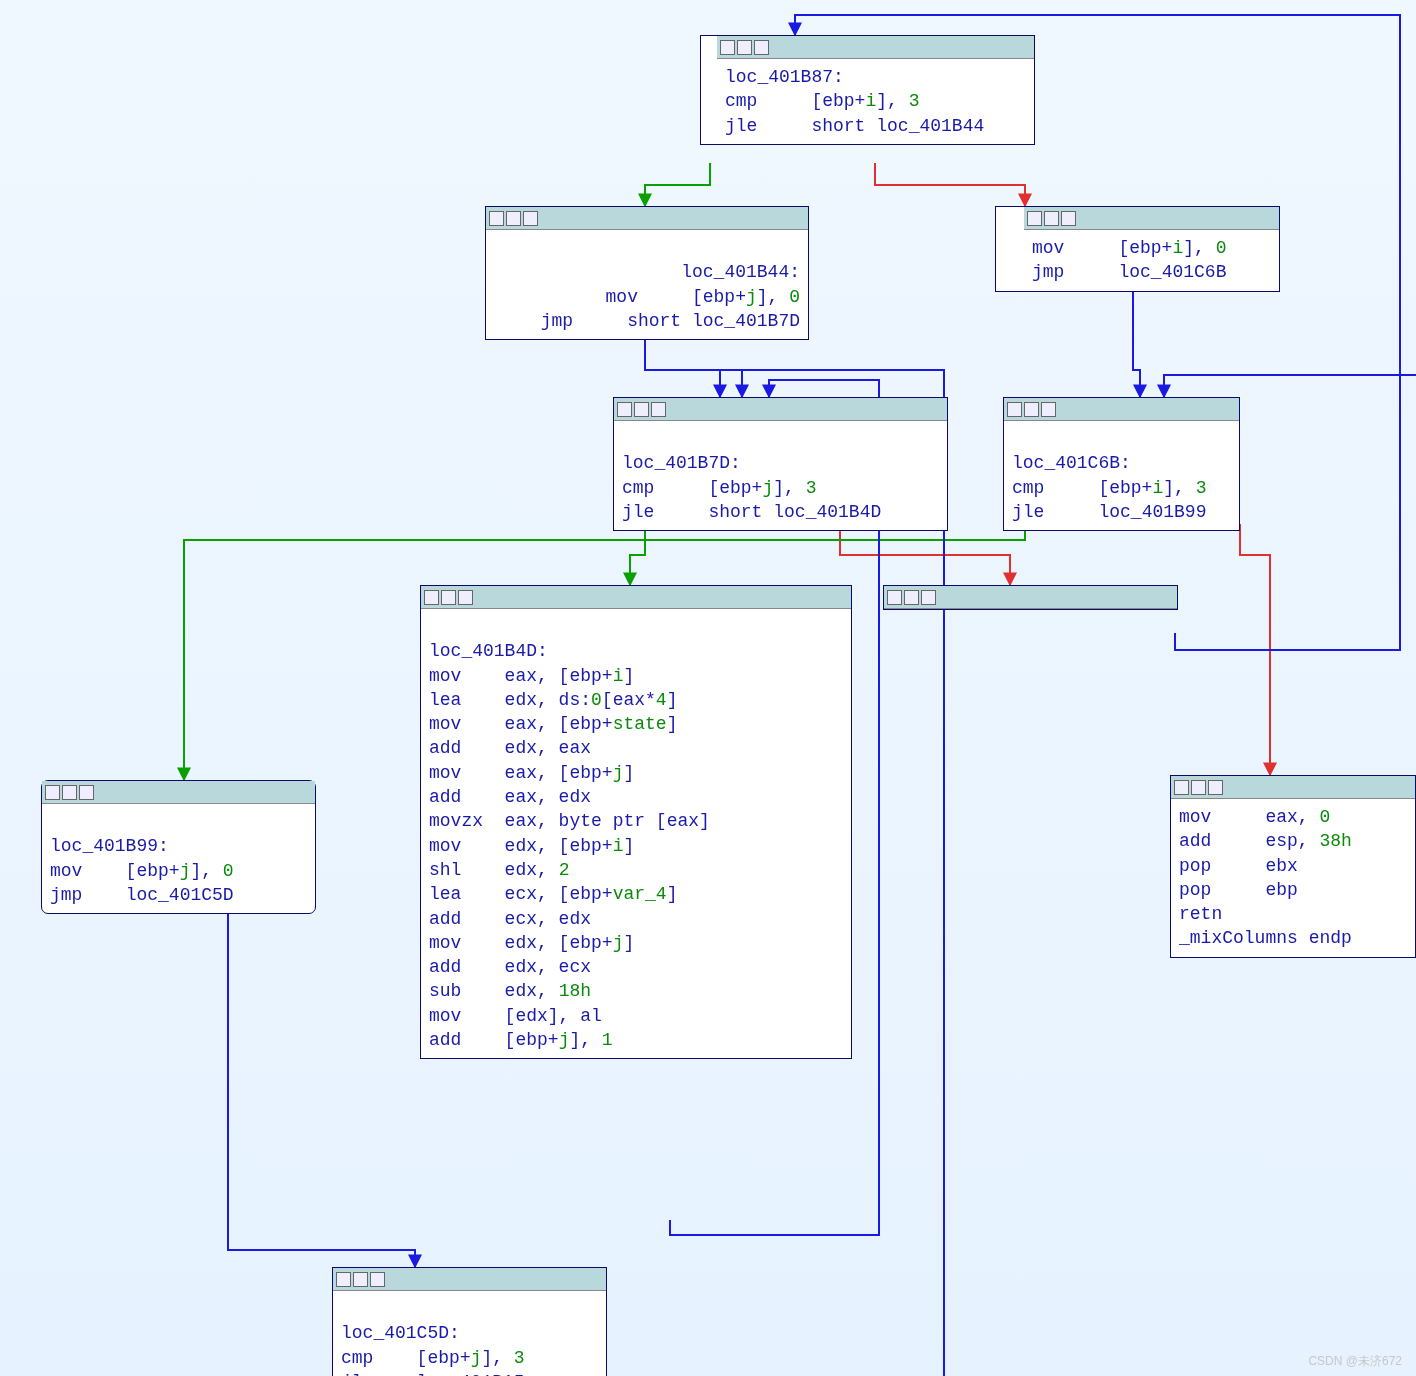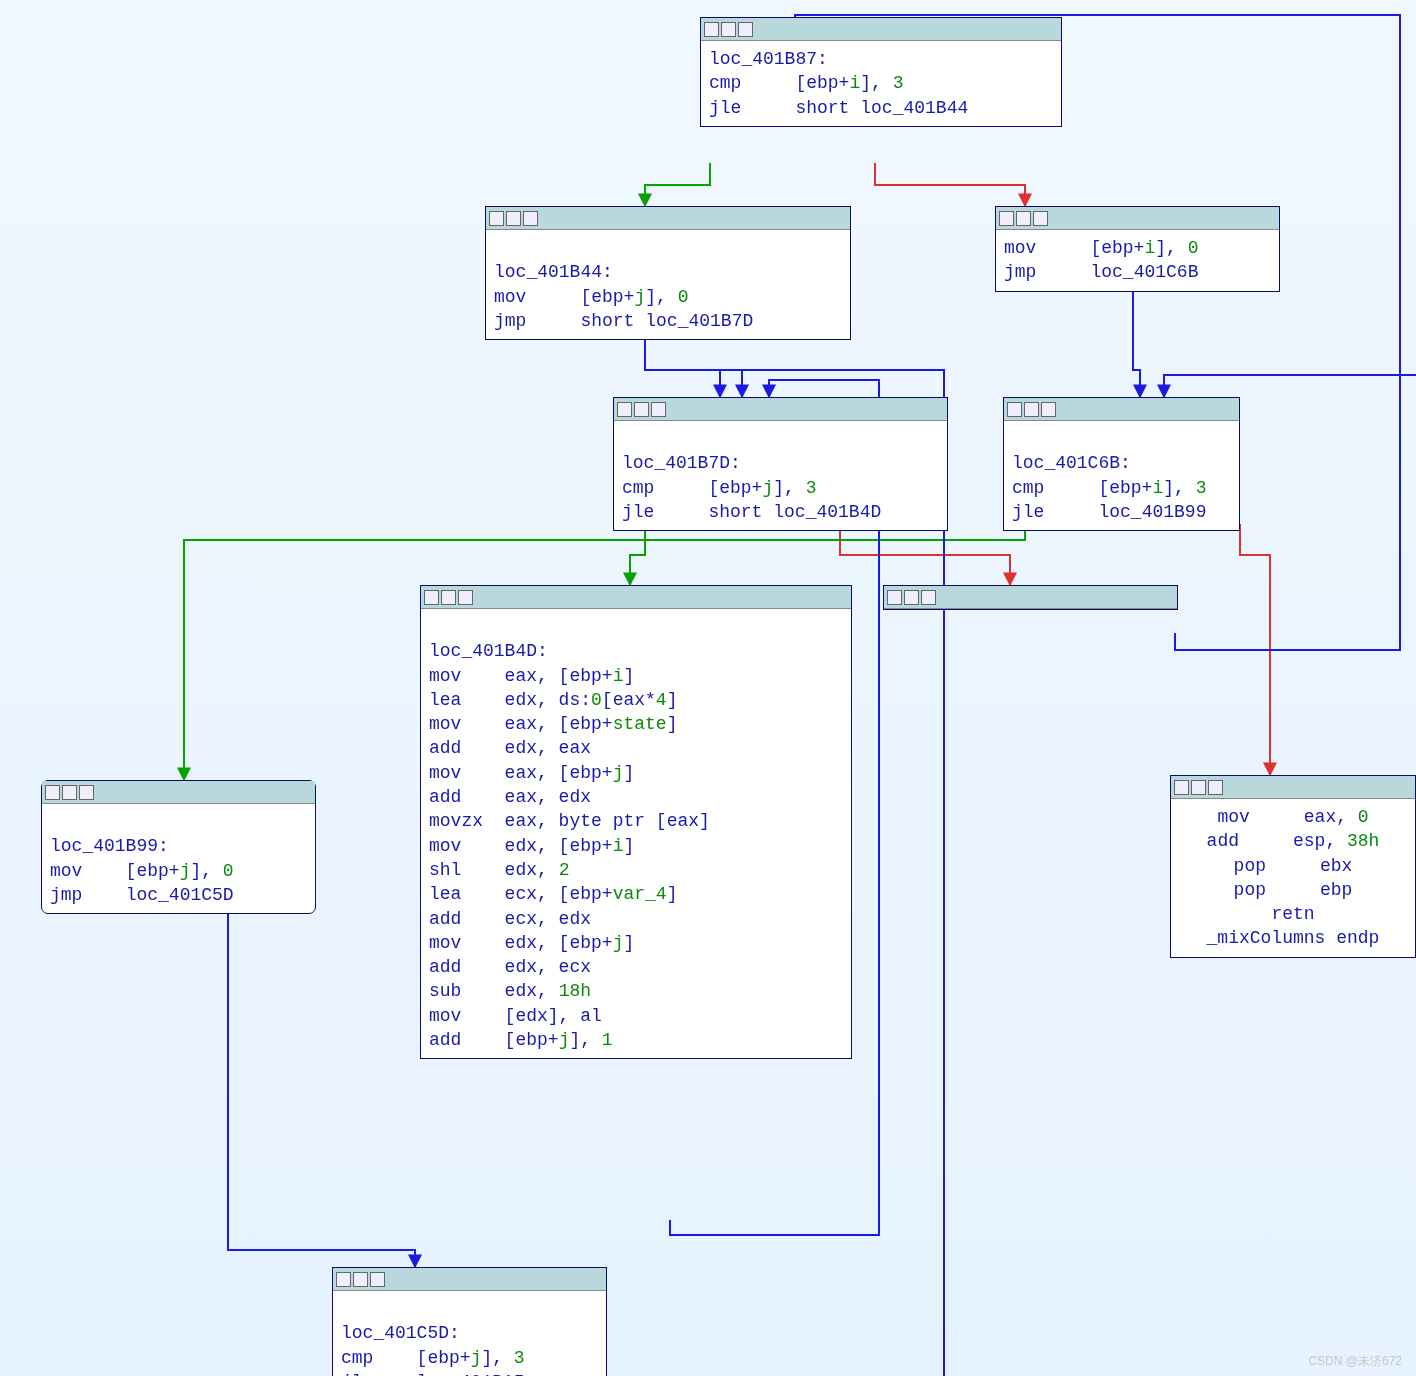--- a/index.html
+++ b/index.html
@@ -98,44 +98,44 @@
 
   <polyline points="228,910 228,1250 415,1250 415,1267" fill="none" stroke="#1a1ae0" stroke-width="2" marker-end="url(#ab)"></polyline>
 
   <polyline points="1416,375 1164,375 1164,397" fill="none" stroke="#1a1ae0" stroke-width="2" marker-end="url(#ab)"></polyline>
 
   <polyline points="944,1376 944,370 720,370 720,397" fill="none" stroke="#1a1ae0" stroke-width="2" marker-end="url(#ab)"></polyline>
 
   <polyline points="438,1376 438,1376" fill="none" stroke="#1a1ae0" stroke-width="2"></polyline>
 </svg>
 
-<div class="node" style="left:700px; top:17px; width:362px;">
+<div class="node" style="left:700px; top:35px; width:335px;padding-left:16px;">
   <div class="titlebar">
       <span class="tbico"></span>
       <span class="tbico"></span>
       <span class="tbico"></span>
     </div>
   <div class="body"><span class="lab">loc_401B87:</span>
 <span>cmp     [ebp+</span><span class="var">i</span><span>], </span><span class="num">3</span>
 <span>jle     short </span><span>loc_401B44</span></div>
 </div>
 
-<div class="node" style="left:485px; top:206px; width:366px;">
+<div class="node" style="left:485px; top:206px; width:324px;text-align:right;">
   <div class="titlebar">
       <span class="tbico"></span>
       <span class="tbico"></span>
       <span class="tbico"></span>
     </div>
   <div class="body">
 <span class="lab">loc_401B44:</span>
 <span>mov     [ebp+</span><span class="var">j</span><span>], </span><span class="num">0</span>
 <span>jmp     short </span><span>loc_401B7D</span></div>
 </div>
 
-<div class="node" style="left:995px; top:206px; width:285px;">
+<div class="node" style="left:995px; top:206px; width:285px;padding-left:28px;">
   <div class="titlebar">
       <span class="tbico"></span>
       <span class="tbico"></span>
       <span class="tbico"></span>
     </div>
   <div class="body"><span>mov     [ebp+</span><span class="var">i</span><span>], </span><span class="num">0</span>
 <span>jmp     </span><span>loc_401C6B</span></div>
 </div>
 
 <div class="node" style="left:613px; top:397px; width:335px;">
@@ -201,21 +201,21 @@
       <span class="tbico"></span>
       <span class="tbico"></span>
       <span class="tbico"></span>
     </div>
   <div class="body">
 <span class="lab">loc_401B99:</span>
 <span>mov    [ebp+</span><span class="var">j</span><span>], </span><span class="num">0</span>
 <span>jmp    </span><span>loc_401C5D</span></div>
 </div>
 
-<div class="node" style="left:1170px; top:775px; width:246px;text-align:center;">
+<div class="node" style="left:1170px; top:775px; width:246px;">
   <div class="titlebar">
       <span class="tbico"></span>
       <span class="tbico"></span>
       <span class="tbico"></span>
     </div>
   <div class="body"><span>mov     eax, </span><span class="num">0</span>
 <span>add     esp, </span><span class="num">38h</span>
 <span>pop     ebx</span>
 <span>pop     ebp</span>
 <span>retn</span>

